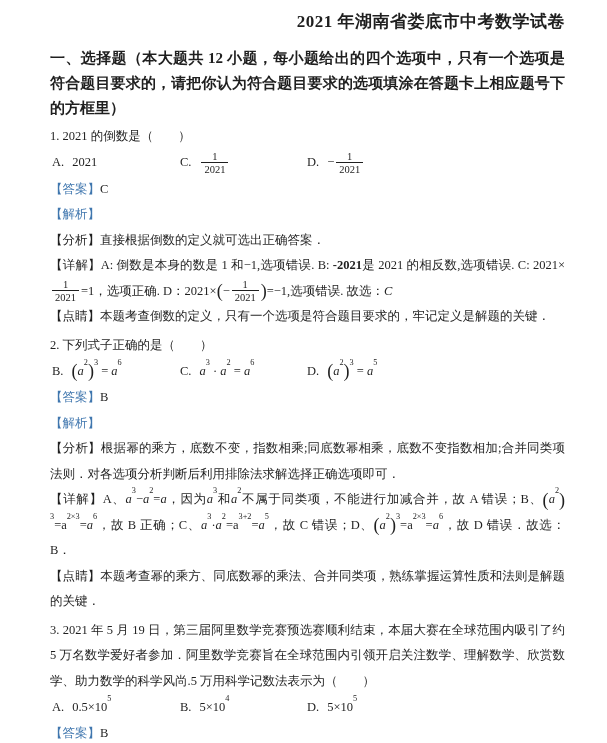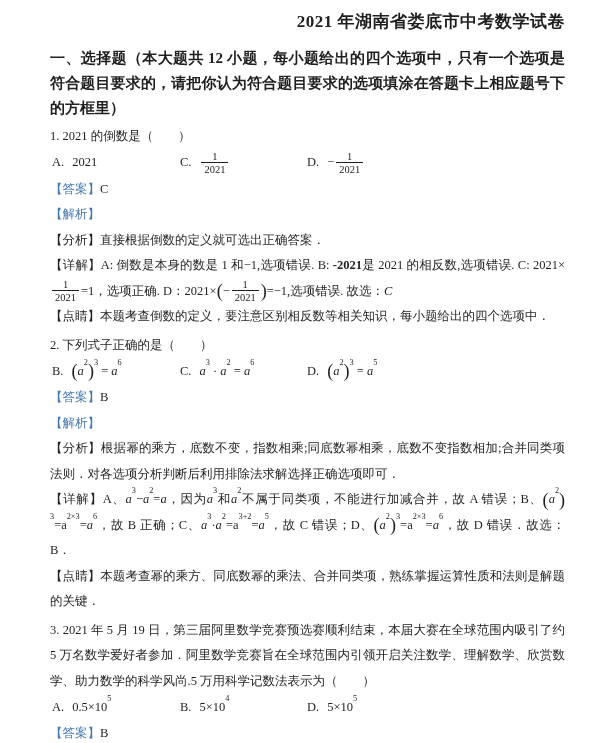--- a/index.html
+++ b/index.html
@@ -56,21 +56,21 @@
     <p class="line">1. 2021 的倒数是（　　）</p>
     <div class="opts">
       <span class="opt"><span class="okey">A.</span><span>2021</span></span>
       <span class="opt"><span class="okey">C.</span><span><span class="frac"><span class="fn">1</span><span class="fd">2021</span></span></span></span>
       <span class="opt"><span class="okey">D.</span><span>−<span class="frac"><span class="fn">1</span><span class="fd">2021</span></span></span></span>
     </div>
     <p class="line"><span class="blue">【答案】</span><span>C</span></p>
     <p class="line"><span class="blue">【解析】</span></p>
     <p class="line"><span>【分析】</span><span>直接根据倒数的定义就可选出正确答案．</span></p>
     <p class="line"><span>【详解】</span><span>A: 倒数是本身的数是 1 和−1,选项错误. B: <b>-2021</b>是 2021 的相反数,选项错误. C: 2021×<span class="frac"><span class="fn">1</span><span class="fd">2021</span></span>=1，选项正确. D：2021×<span class="bp">(</span>−<span class="frac"><span class="fn">1</span><span class="fd">2021</span></span><span class="bp">)</span>=−1,选项错误. 故选：<i>C</i></span></p>
-    <p class="line"><span>【点睛】</span><span>本题考查倒数的定义，要注意区别相反数等相关知识，每小题给出的四个选项中．</span></p>
+    <p class="line"><span>【点睛】</span><span>本题考查倒数的定义，只有一个选项是符合题目要求的，牢记定义是解题的关键．</span></p>
   </section>
 
   <section class="q">
     <p class="line">2. 下列式子正确的是（　　）</p>
     <div class="opts">
       <span class="opt"><span class="okey">B.</span><span><span class="bp">(</span><i>a</i><sup>2</sup><span class="bp">)</span><sup>3</sup> = <i>a</i><sup>6</sup></span></span>
       <span class="opt"><span class="okey">C.</span><span><i>a</i><sup>3</sup> · <i>a</i><sup>2</sup> = <i>a</i><sup>6</sup></span></span>
       <span class="opt"><span class="okey">D.</span><span><span class="bp">(</span><i>a</i><sup>2</sup><span class="bp">)</span><sup>3</sup> = <i>a</i><sup>5</sup></span></span>
     </div>
     <p class="line"><span class="blue">【答案】</span><span>B</span></p>

